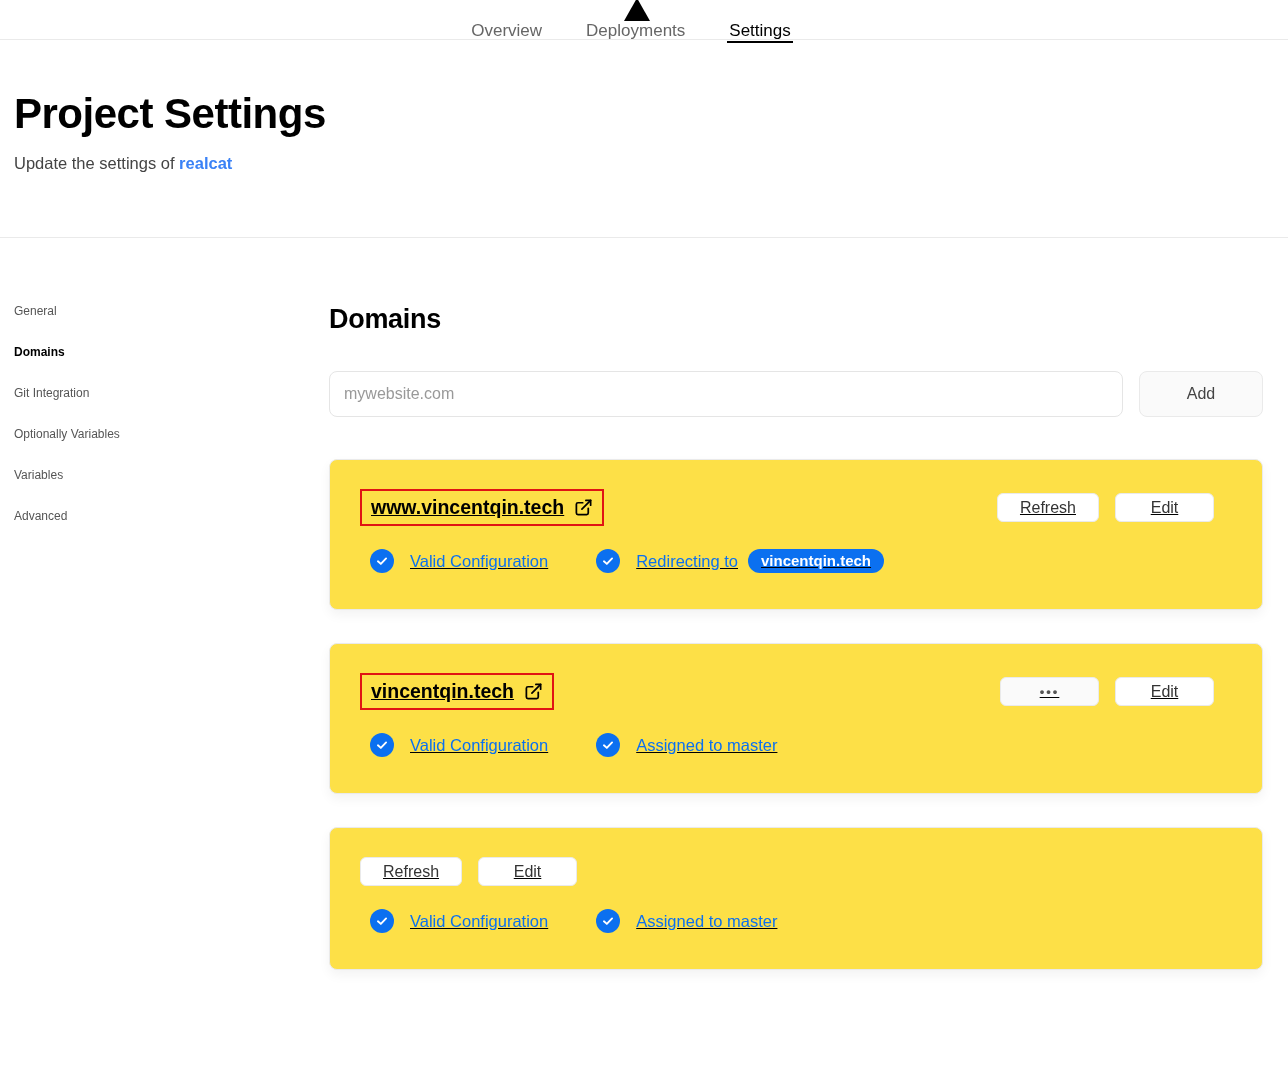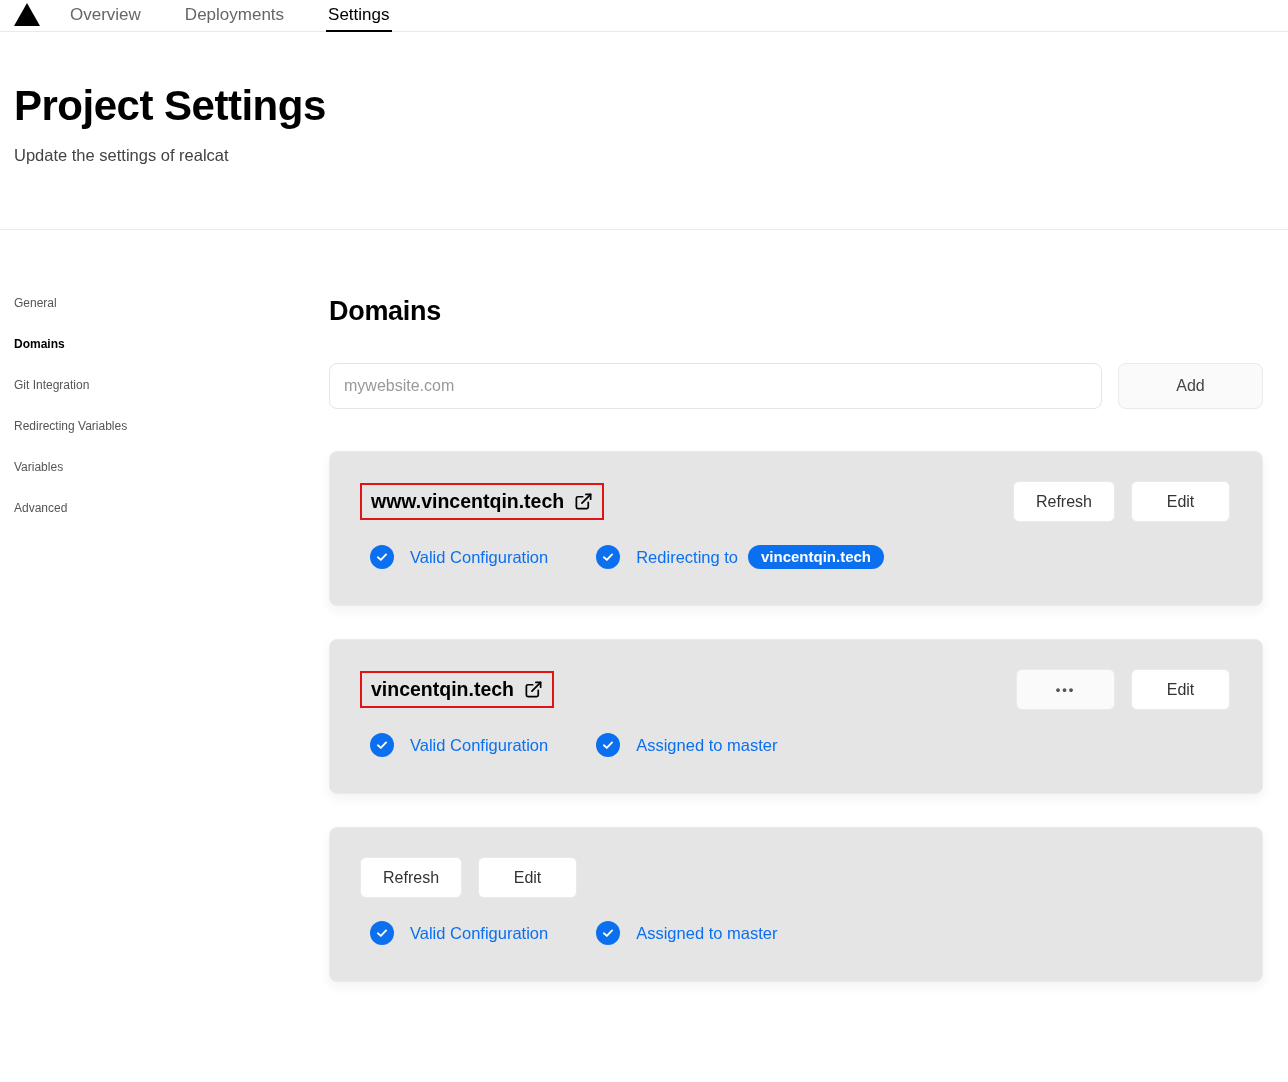--- a/index.html
+++ b/index.html
@@ -1,58 +1,58 @@
 <!DOCTYPE html>
 <html><head>
 <meta charset="utf-8">
 <style>
   * { margin:0; padding:0; box-sizing:border-box; }
   html,body { background:#fff; width:1288px; }
   body { font-family:"Liberation Sans","DejaVu Sans",sans-serif; color:#000; }
 
   
-  .topnav { height:32px; display:flex; align-items:center; border-bottom:1px solid #eaeaea; padding-left:14px; }
+  .topnav { height:40px; display:flex; align-items:center; border-bottom:1px solid #eaeaea; padding-left:14px;flex-direction:column; }
   .logo-triangle { width:0; height:0; border-left:13px solid transparent; border-right:13px solid transparent; border-bottom:23px solid #000; margin-right:28px; margin-top:-2px; }
   .nav-tabs { display:flex; height:100%; }
   .nav-tab { display:flex; align-items:center; padding:0 2px; margin-right:40px; font-size:17px; color:#666; cursor:pointer; border-bottom:2.5px solid transparent; margin-bottom:-1px; }
   .nav-tab.active { color:#000; border-bottom-color:#000; }
 
   
   .page-header { padding:50px 14px 0 14px; }
   .page-title { font-size:42px; font-weight:700; letter-spacing:-0.5px; color:#000; }
   .page-subtitle { margin-top:16px; font-size:16.5px; color:#444; }
-  .page-subtitle b { color:#404040; font-weight:400; }
+  .page-subtitle b { color:#3b82f6; font-weight:700; }
   .header-divider { border:none; border-top:1px solid #eaeaea; margin-top:64px; }
 
   
   .content { display:flex; padding:66px 25px 40px 14px; }
   .side-nav { width:315px; flex:0 0 315px; }
   .side-item { font-size:12px; color:#555; margin-bottom:27px; cursor:pointer; }
   .side-item.active { color:#000; font-weight:700; }
 
   .main { flex:1; min-width:0; }
   .section-heading { font-size:27px; font-weight:700; letter-spacing:-0.3px; }
   .section-desc { margin-top:22px; font-size:16.5px; line-height:26px; color:#1a1a1a; max-width:935px; }
   .section-desc a { color:#4285f4; text-decoration:none; cursor:pointer; }
 
   
   .add-row { display:flex; margin-top:36px; gap:16px;justify-content:flex-end; }
   .domain-input { flex:1; height:46px; border:1px solid #e5e5e5; border-radius:8px; padding:0 14px; font-size:16px; color:#000; outline:none; font-family:inherit; }
   .domain-input::placeholder { color:#999; }
-  .add-btn { width:145px; height:46px; background:#fafafa; border:1px solid #eaeaea; border-radius:8px; font-size:16px; color:#444; cursor:pointer; font-family:inherit; }
+  .add-btn { width:124px; height:46px; background:#fafafa; border:1px solid #eaeaea; border-radius:8px; font-size:16px; color:#444; cursor:pointer; font-family:inherit; }
 
   
-  .domain-card { margin-top:42px; border:1px solid #eaeaea; border-radius:8px; background:#e5e5e5; box-shadow:0 5px 12px rgba(0,0,0,0.05); padding:29px 32px 36px 30px; }
+  .domain-card { margin-top:42px; border:1px solid #eaeaea; border-radius:8px; background:#fde047; box-shadow:0 5px 12px rgba(0,0,0,0.05); padding:29px 48px 36px 30px;text-decoration:underline; }
   .domain-card + .domain-card { margin-top:33px; }
   .card-top { display:flex; align-items:center; justify-content:space-between; }
   .domain-name-wrap { display:inline-flex; align-items:center; gap:10px; font-size:19.5px; font-weight:700; padding:5px 9px; border:2px solid transparent; }
   .domain-name-wrap.highlighted { border-color:#e01414; }
   .ext-icon { width:19px; height:19px; display:inline-block; }
   .card-actions { display:flex; gap:16px; }
-  .card-btn { min-width:99px; height:41px; background:#fff; border:1px solid #eaeaea; border-radius:6px; font-size:16px; color:#333; cursor:pointer; padding:0 22px; font-family:inherit; }
+  .card-btn { min-width:99px; height:29px; background:#fff; border:1px solid #eaeaea; border-radius:6px; font-size:16px; color:#333; cursor:pointer; padding:0 22px; font-family:inherit; }
   .card-btn.dots { background:#fafafa; font-size:13px; letter-spacing:2px; color:#555; font-weight:700; }
 
   .badge-row { display:flex; align-items:center; margin-top:23px; gap:48px; padding-left:10px; }
   .badge { display:flex; align-items:center; gap:16px; }
   .check-circle { width:24px; height:24px; border-radius:50%; background:#0b70f0; flex:0 0 24px; display:flex; align-items:center; justify-content:center; }
   .badge-label { font-size:16.5px; color:#0b70f0; font-weight:500;text-align:center; }
   .pill { background:#0b70f0; color:#fff; font-size:15px; font-weight:700; padding:3px 13px 4px; border-radius:14px; margin-left:-6px; }
 </style>
 </head>
 <body>
@@ -71,21 +71,21 @@
   <p class="page-subtitle"><span>Update the settings of </span><b>realcat</b></p>
 </section>
 <hr class="header-divider">
 
 <div class="content">
 
   <aside class="side-nav">
     <div class="side-item">General</div>
     <div class="side-item active">Domains</div>
     <div class="side-item">Git Integration</div>
-    <div class="side-item">Redirecting Variables</div>
+    <div class="side-item">Optionally Variables</div>
     <div class="side-item">Variables</div>
     <div class="side-item">Advanced</div>
   </aside>
 
   <main class="main">
     <h2 class="section-heading">Domains</h2>
 
     <div class="add-row">
       <input class="domain-input" type="text" placeholder="mywebsite.com" style="">
       <button class="add-btn">Add</button>

